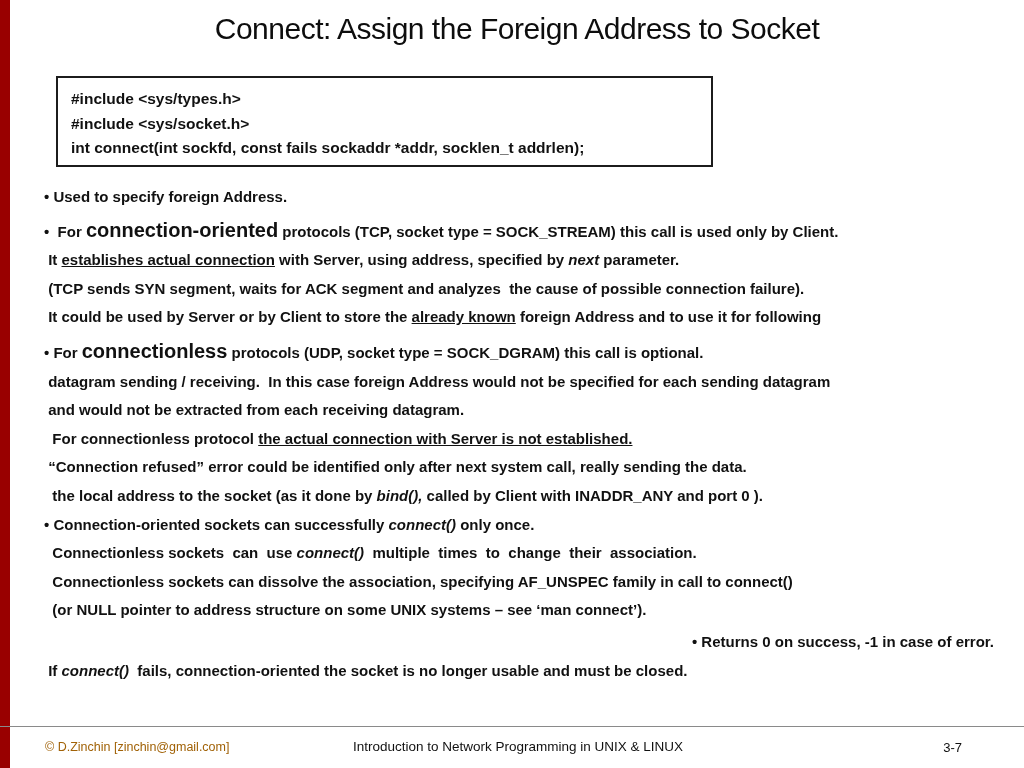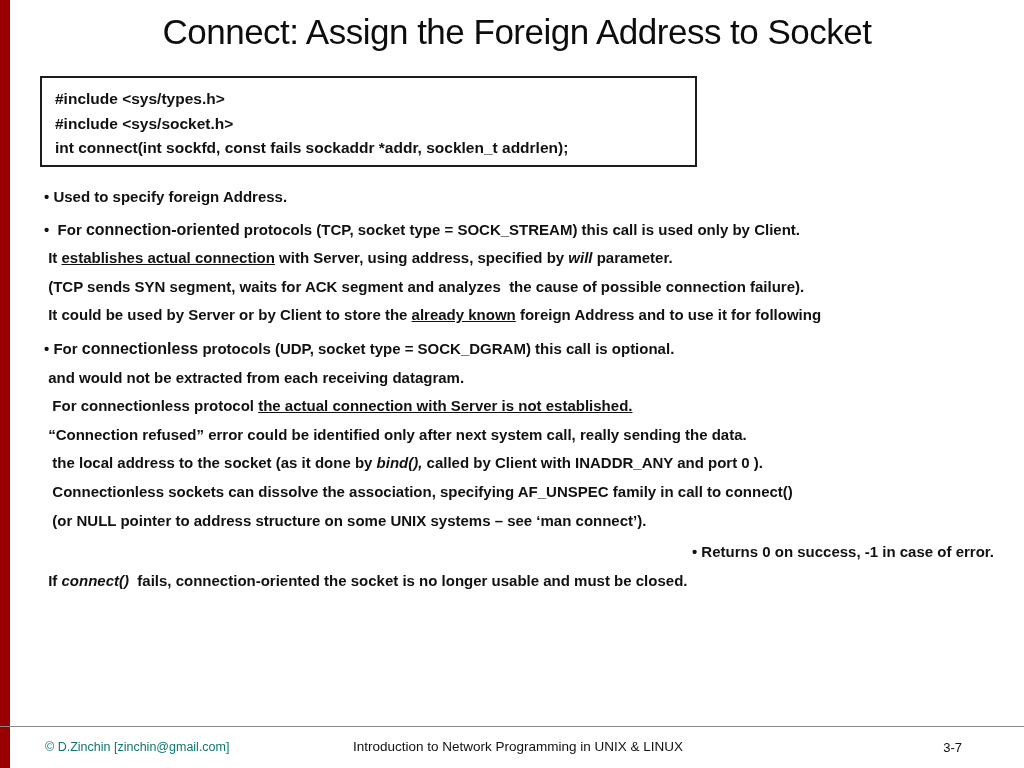--- a/index.html
+++ b/index.html
@@ -12,58 +12,58 @@
     color: #111;
   }
   .red-bar {
     position: absolute; left: 0; top: 0;
     width: 10px; height: 768px;
     background: #990000;
   }
   .slide-title {
     position: absolute; top: 12px; left: 20px; right: 10px;
     text-align: center;
-    font-size: 35px; font-weight: 400;
+    font-size: 30px; font-weight: 400;
     letter-spacing: -0.5px;
     color: #0d0d0d;
     white-space: nowrap;
   }
   .code-box {
-    position: absolute; left: 40px; top: 76px;
+    position: absolute; left: 56px; top: 76px;
     width: 640px; height: 78px;
     border: 2px solid #1c1c1c;
     padding: 9px 0 0 13px;
     background: #fff;
   }
   .code-line {
     font-size: 15.5px; font-weight: 700;
     line-height: 24.5px;
     white-space: pre;
   }
   .body-text {
     position: absolute; left: 44px; top: 183px;
     width: 950px;
     font-size: 15px; font-weight: 700;
   }
   .line {
     white-space: pre-wrap;
     line-height: 28.6px;
     min-height: 28.6px;
   }
-  .line .lg { font-size: 16px; }
+  .line .lg { font-size: 20px; }
   .line .it { font-style: italic; }
   .line .un { text-decoration: underline; }
   .footer-rule {
     position: absolute; left: 0; top: 726px;
     width: 1024px; height: 0;
     border-top: 1px solid #8a8a8a;
   }
   .footer-copyright {
     position: absolute; left: 45px; top: 740px;
-    font-size: 12.5px; font-weight: 400; color: #0f766e;
+    font-size: 12.5px; font-weight: 400; color: #a16207;
     white-space: nowrap;
   }
   .footer-course {
     position: absolute; left: 12px; right: 0; top: 739px;
     text-align: center;
     font-size: 13.5px; font-weight: 400; color: #111;
     white-space: nowrap;
   }
   .footer-page {
     position: absolute; right: 62px; top: 740px;
@@ -79,28 +79,31 @@
 
 <div class="code-box">
   <div class="code-line">#include &lt;sys/types.h&gt;</div>
   <div class="code-line">#include &lt;sys/socket.h&gt;</div>
   <div class="code-line">int connect(int sockfd, const fails sockaddr *addr, socklen_t addrlen);</div>
 </div>
 
 <div class="body-text" id="body-text">
     <div class="line"><span>• Used to specify foreign Address.</span></div>
     <div class="line" style="margin-top: 4px;"><span>•  For </span><span class="lg">connection-oriented</span><span> protocols (TCP, socket type = SOCK_STREAM) this call is used only by Client.</span></div>
-    <div class="line"><span> It </span><span class="un">establishes actual connection</span><span> with Server, using address, specified by </span><span class="it">will</span><span> parameter.</span></div>
+    <div class="line"><span> It </span><span class="un">establishes actual connection</span><span> with Server, using address, specified by </span><span class="it">next</span><span> parameter.</span></div>
     <div class="line"><span> (TCP sends SYN segment, waits for ACK segment and analyzes  the cause of possible connection failure).</span></div>
     <div class="line"><span> It could be used by Server or by Client to store the </span><span class="un">already known</span><span> foreign Address and to use it for following</span></div>
     <div class="line" style="margin-top: 5px;"><span>• For </span><span class="lg">connectionless</span><span> protocols (UDP, socket type = SOCK_DGRAM) this call is optional.</span></div>
+    <div class="line"><span> datagram sending / receiving.  In this case foreign Address would not be specified for each sending datagram</span></div>
     <div class="line"><span> and would not be extracted from each receiving datagram.</span></div>
     <div class="line"><span>  For connectionless protocol </span><span class="un">the actual connection with Server is not established.</span></div>
     <div class="line"><span> “Connection refused” error could be identified only after next system call, really sending the data.</span></div>
     <div class="line"><span>  the local address to the socket (as it done by </span><span class="it">bind(),</span><span> called by Client with INADDR_ANY and port 0 ).</span></div>
+    <div class="line"><span>• Connection-oriented sockets can successfully </span><span class="it">connect()</span><span> only once.</span></div>
+    <div class="line"><span>  Connectionless sockets  can  use </span><span class="it">connect()</span><span>  multiple  times  to  change  their  association.</span></div>
     <div class="line"><span>  Connectionless sockets can dissolve the association, specifying AF_UNSPEC family in call to connect()</span></div>
     <div class="line"><span>  (or NULL pointer to address structure on some UNIX systems – see ‘man connect’).</span></div>
     <div class="line" style="margin-top: 3px; text-align: right;"><span>• Returns 0 on success, -1 in case of error.</span></div>
     <div class="line"><span> If </span><span class="it">connect()</span><span>  fails, connection-oriented the socket is no longer usable and must be closed.</span></div>
   </div>
 
 <div class="footer-rule"></div>
 <div class="footer-copyright">© D.Zinchin [zinchin@gmail.com]</div>
 <div class="footer-course">Introduction to Network Programming in UNIX &amp; LINUX</div>
 <div class="footer-page">3-7</div>

